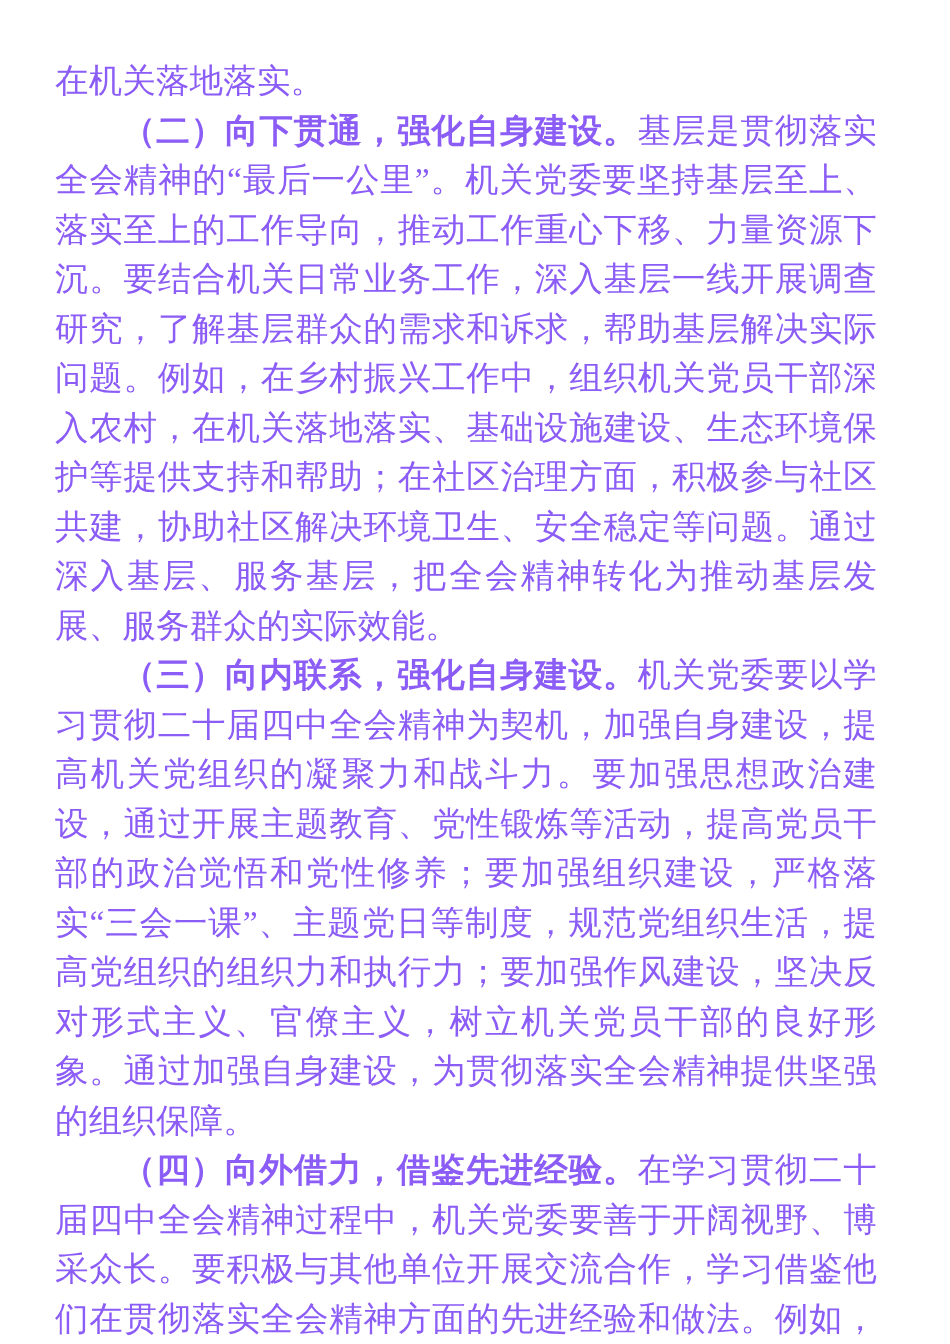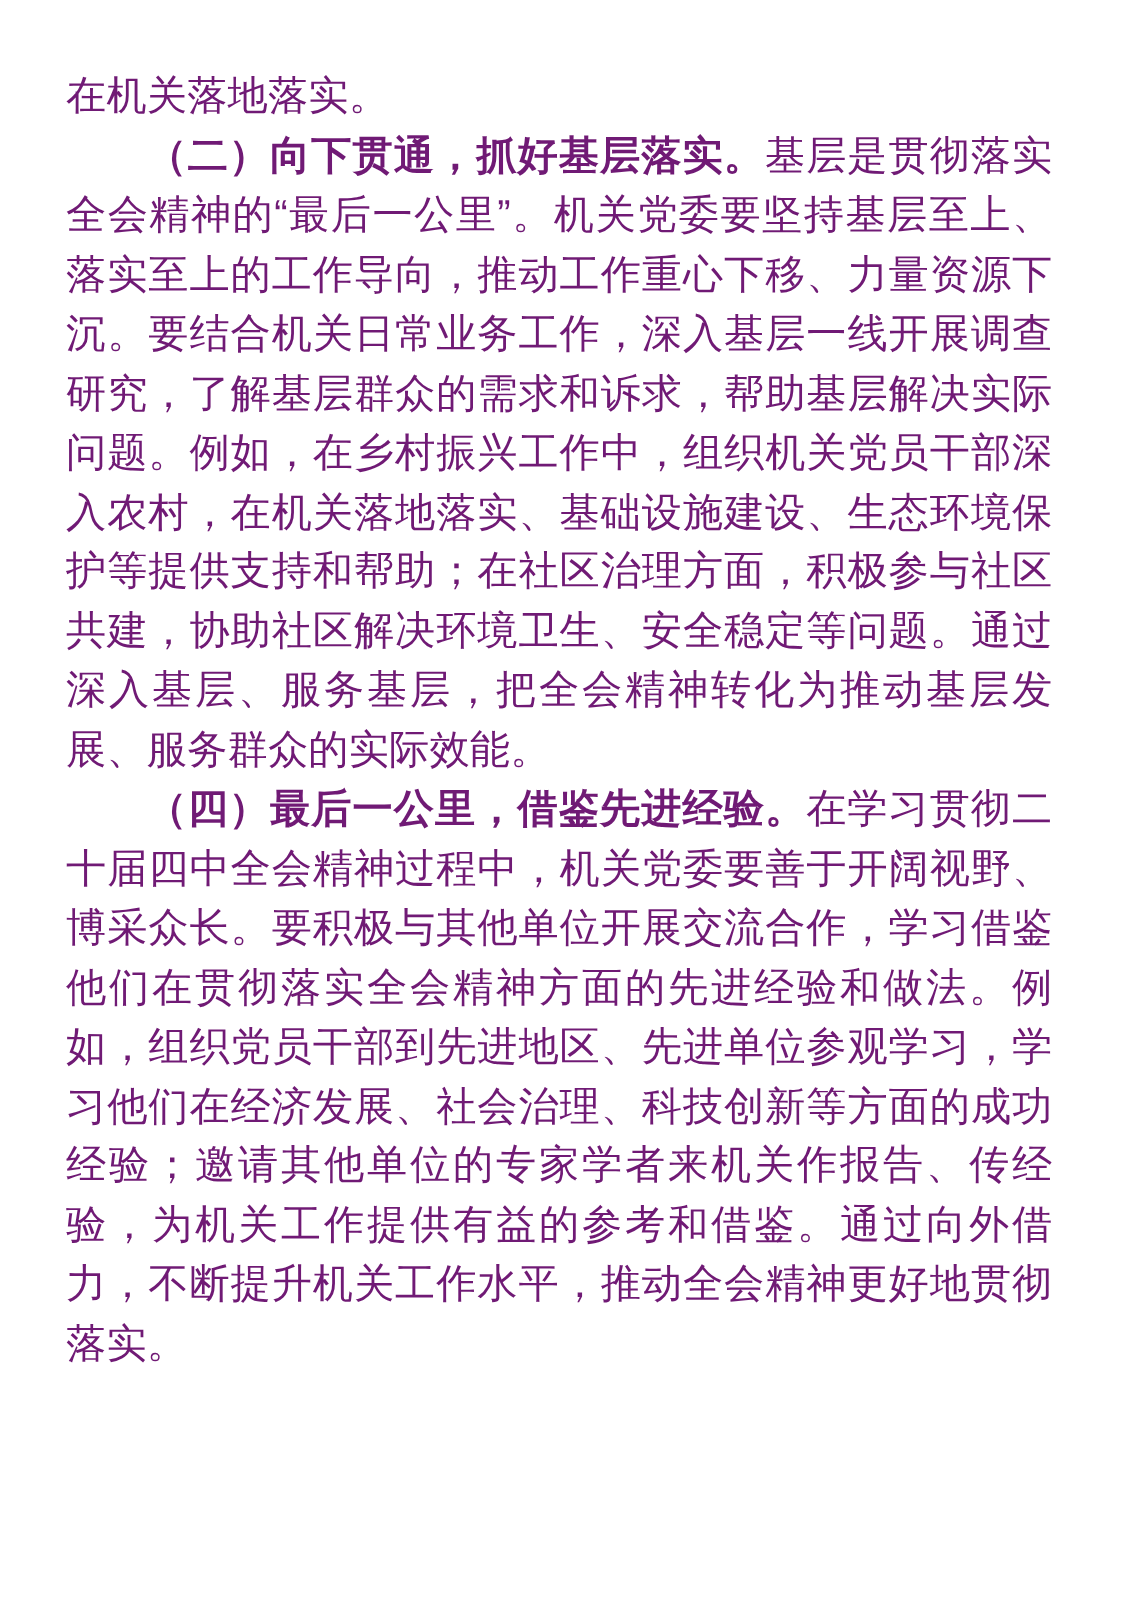--- a/index.html
+++ b/index.html
@@ -27,22 +27,23 @@
   }
   .para {
     margin: 0;
     padding: 0;
     font-size: 33.5px;
     line-height: 49.5px;
     letter-spacing: 0.15px;
     text-align: justify;
     text-justify: inter-character;
     word-break: break-all;
-    color: #701a75;
+    color: #8b5cf6;
     font-weight: 400;
+    font-family: Liberation Serif, serif;
   }
   .para.indent {
     text-indent: 67px;
   }
   .para + .para {
     margin-top: 0px;
   }
   .lead {
     font-weight: 700;
     letter-spacing: 0.2px;
@@ -52,22 +53,25 @@
 <body>
 
 <div id="page">
   <div id="doc-body">
 
     <p class="para">
       <span>在机关落地落实。</span>
     </p>
 
     <p class="para indent">
-      <span class="lead">（二）向下贯通，抓好基层落实。</span><span>基层是贯彻落实全会精神的“最后一公里”。机关党委要坚持基层至上、落实至上的工作导向，推动工作重心下移、力量资源下沉。要结合机关日常业务工作，深入基层一线开展调查研究，了解基层群众的需求和诉求，帮助基层解决实际问题。例如，在乡村振兴工作中，组织机关党员干部深入农村，在机关落地落实、基础设施建设、生态环境保护等提供支持和帮助；在社区治理方面，积极参与社区共建，协助社区解决环境卫生、安全稳定等问题。通过深入基层、服务基层，把全会精神转化为推动基层发展、服务群众的实际效能。</span>
+      <span class="lead">（二）向下贯通，强化自身建设。</span><span>基层是贯彻落实全会精神的“最后一公里”。机关党委要坚持基层至上、落实至上的工作导向，推动工作重心下移、力量资源下沉。要结合机关日常业务工作，深入基层一线开展调查研究，了解基层群众的需求和诉求，帮助基层解决实际问题。例如，在乡村振兴工作中，组织机关党员干部深入农村，在机关落地落实、基础设施建设、生态环境保护等提供支持和帮助；在社区治理方面，积极参与社区共建，协助社区解决环境卫生、安全稳定等问题。通过深入基层、服务基层，把全会精神转化为推动基层发展、服务群众的实际效能。</span>
     </p>
 
+    <p class="para indent">
+      <span class="lead">（三）向内联系，强化自身建设。</span><span>机关党委要以学习贯彻二十届四中全会精神为契机，加强自身建设，提高机关党组织的凝聚力和战斗力。要加强思想政治建设，通过开展主题教育、党性锻炼等活动，提高党员干部的政治觉悟和党性修养；要加强组织建设，严格落实“三会一课”、主题党日等制度，规范党组织生活，提高党组织的组织力和执行力；要加强作风建设，坚决反对形式主义、官僚主义，树立机关党员干部的良好形象。通过加强自身建设，为贯彻落实全会精神提供坚强的组织保障。</span>
+    </p>
 
     <p class="para indent">
-      <span class="lead">（四）最后一公里，借鉴先进经验。</span><span>在学习贯彻二十届四中全会精神过程中，机关党委要善于开阔视野、博采众长。要积极与其他单位开展交流合作，学习借鉴他们在贯彻落实全会精神方面的先进经验和做法。例如，组织党员干部到先进地区、先进单位参观学习，学习他们在经济发展、社会治理、科技创新等方面的成功经验；邀请其他单位的专家学者来机关作报告、传经验，为机关工作提供有益的参考和借鉴。通过向外借力，不断提升机关工作水平，推动全会精神更好地贯彻落实。</span>
+      <span class="lead">（四）向外借力，借鉴先进经验。</span><span>在学习贯彻二十届四中全会精神过程中，机关党委要善于开阔视野、博采众长。要积极与其他单位开展交流合作，学习借鉴他们在贯彻落实全会精神方面的先进经验和做法。例如，组织党员干部到先进地区、先进单位参观学习，学习他们在经济发展、社会治理、科技创新等方面的成功经验；邀请其他单位的专家学者来机关作报告、传经验，为机关工作提供有益的参考和借鉴。通过向外借力，不断提升机关工作水平，推动全会精神更好地贯彻落实。</span>
     </p>
 
   </div>
 </div>
 
 </body></html>

